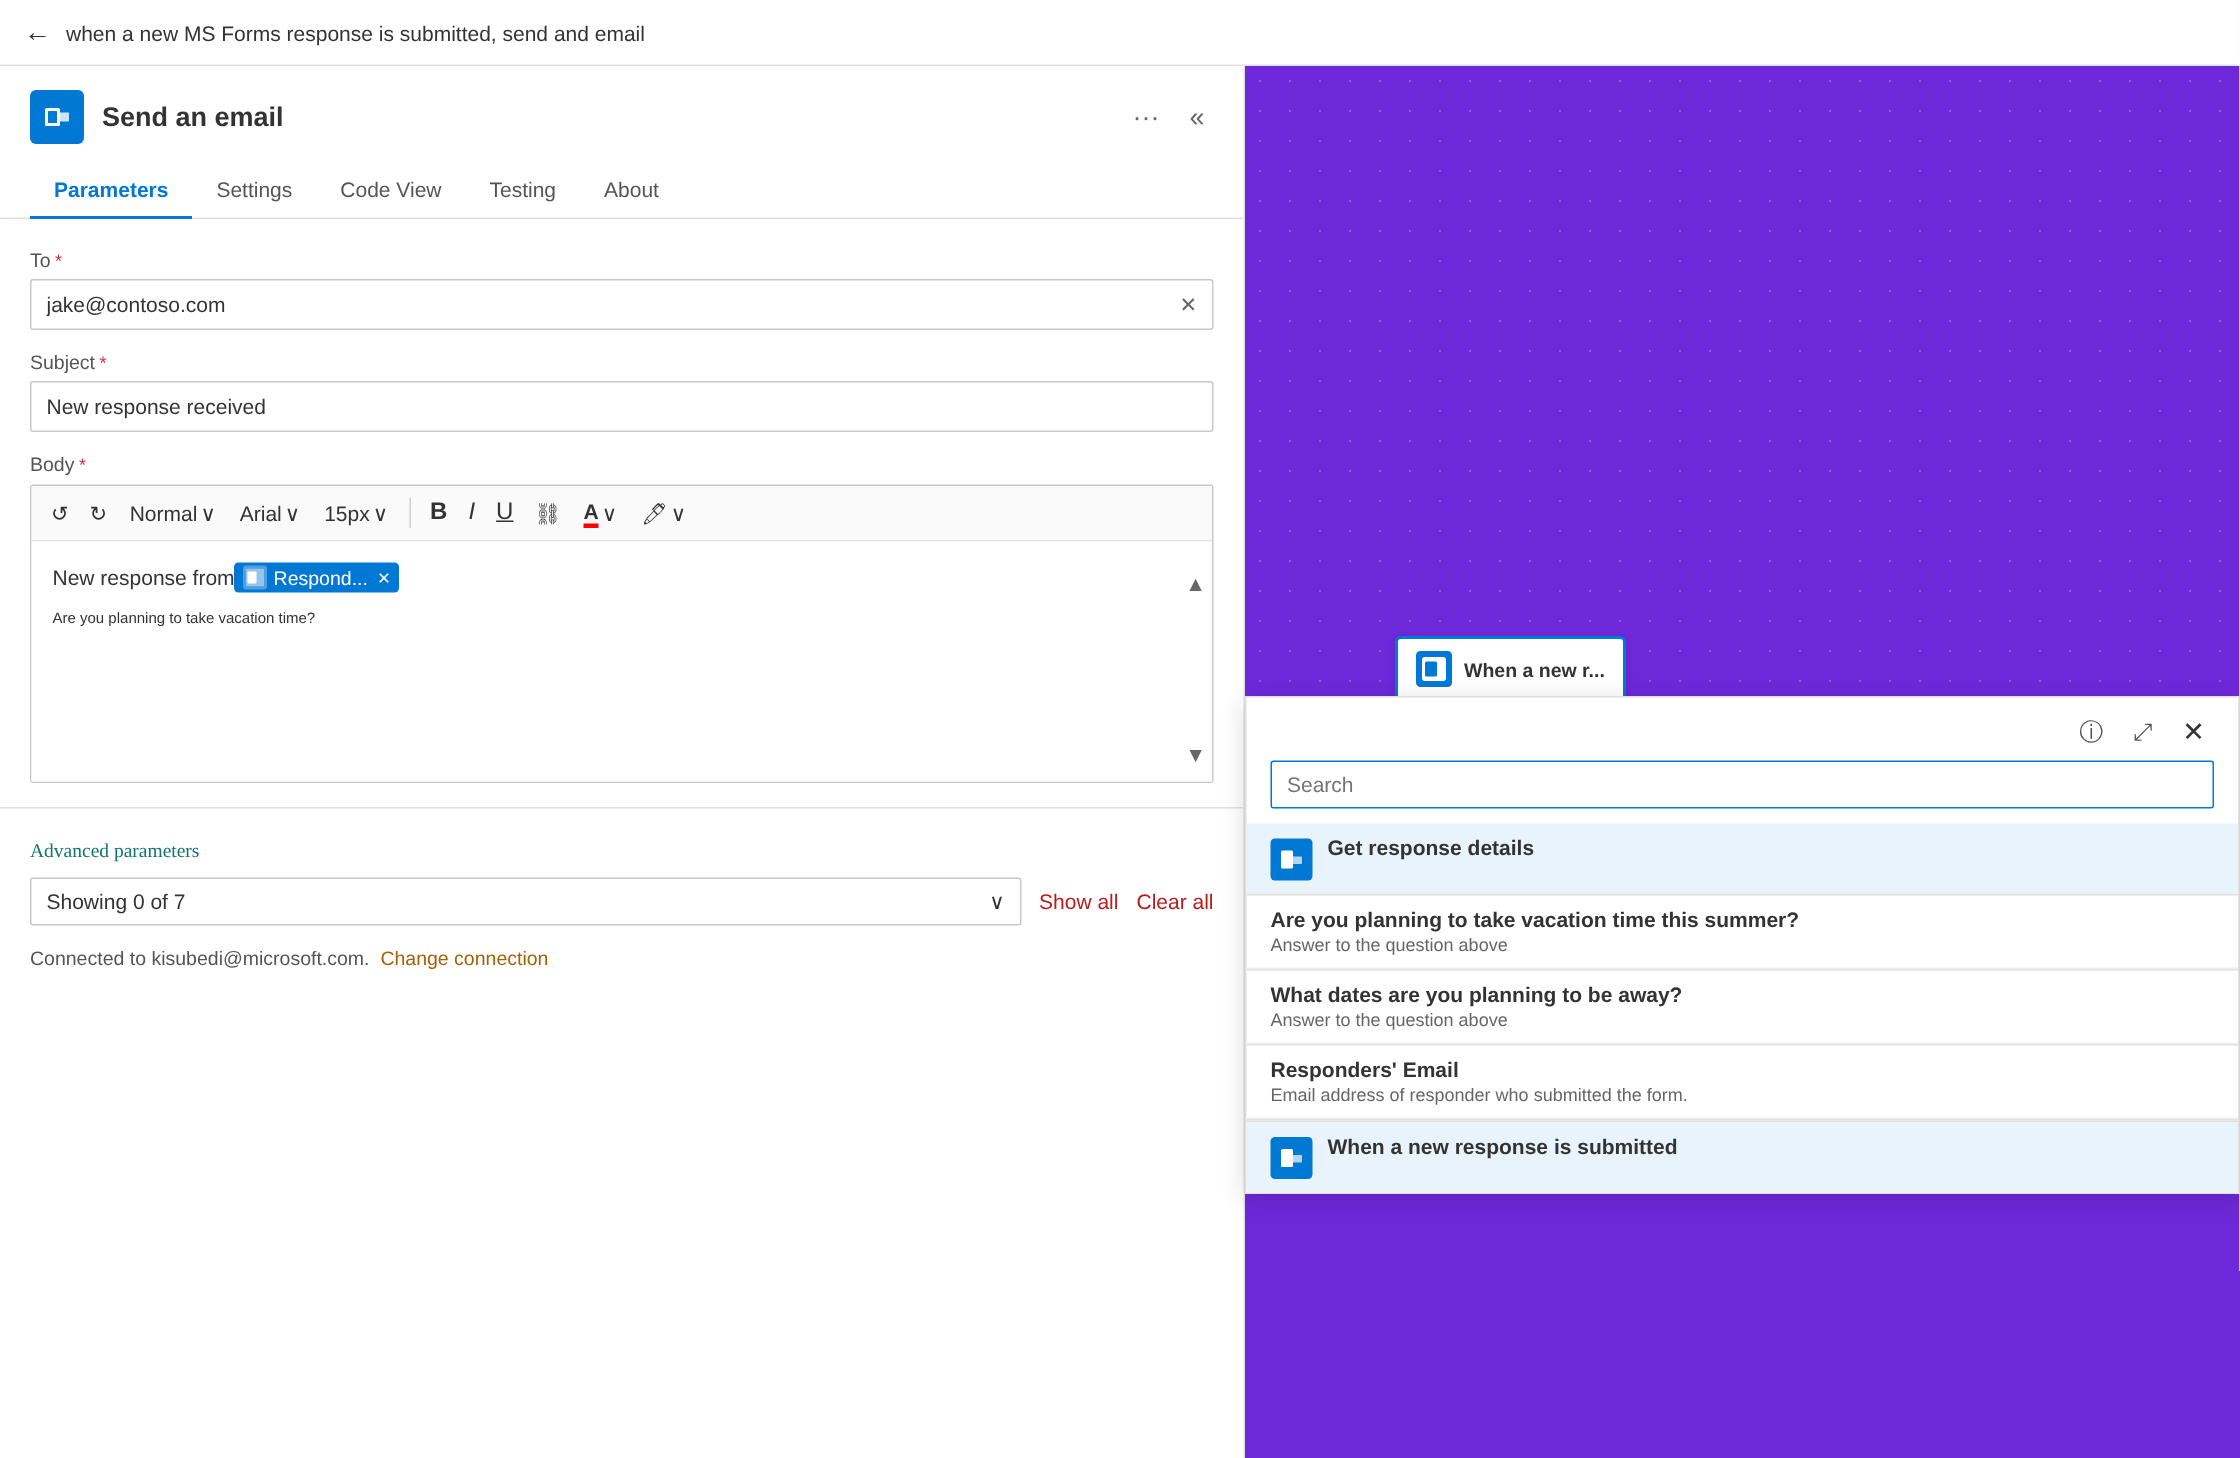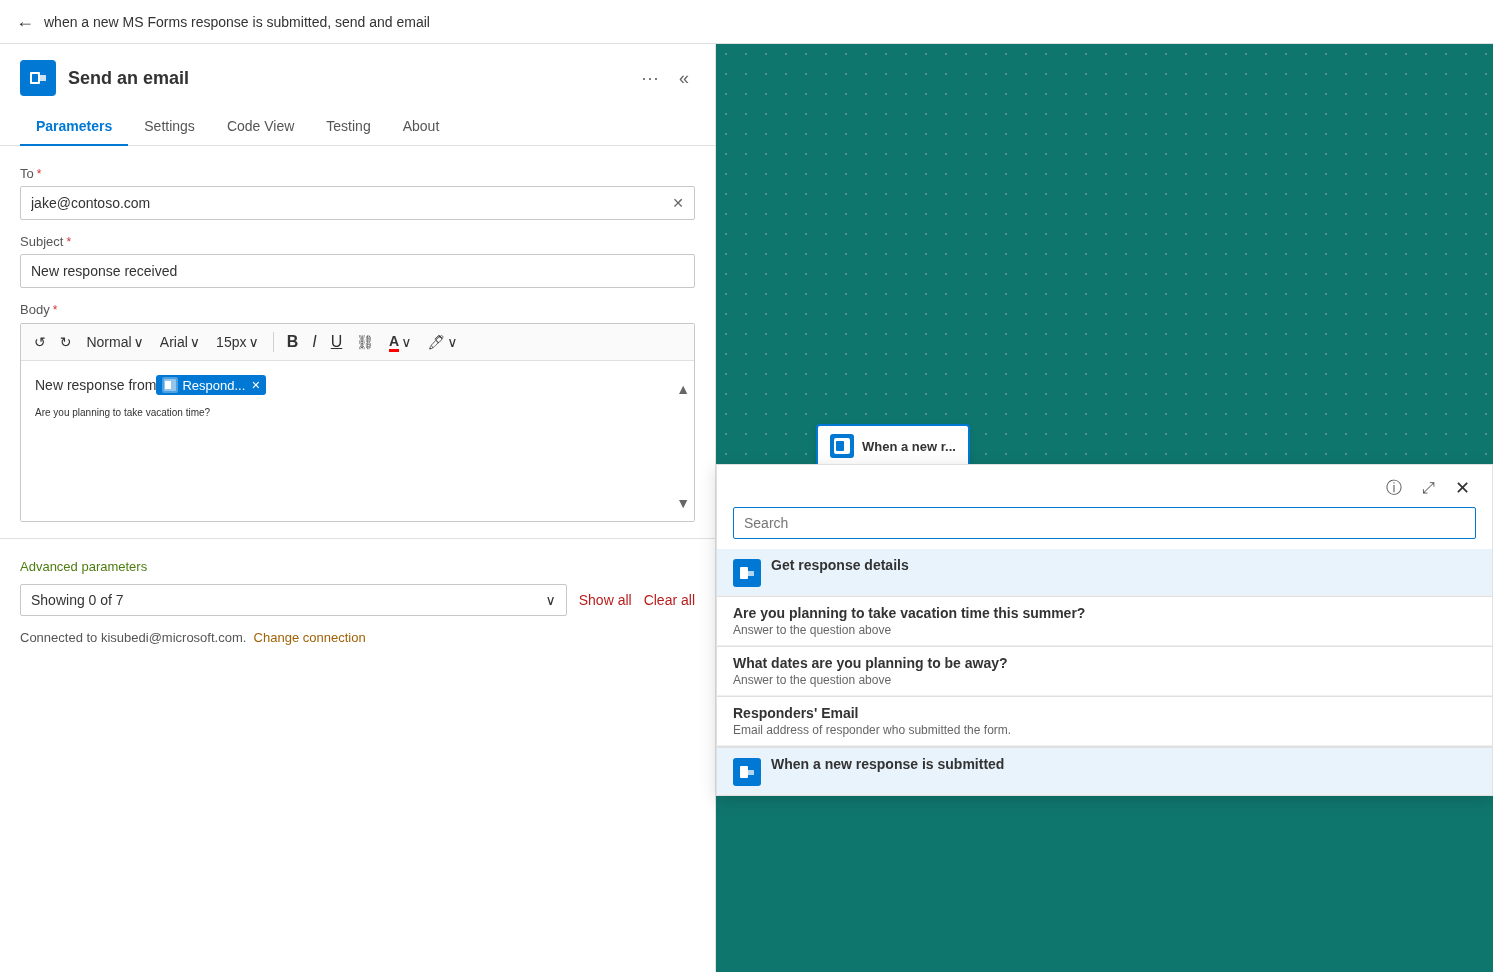--- a/index.html
+++ b/index.html
@@ -17,21 +17,21 @@
     .top-bar .title {
       font-size: 14px; color: #333;
     }
 
     .main-layout {
       display: flex; height: calc(972px - 44px);
     }
 
     
     .left-panel {
-      width: 716px; background: #fff; border-right: 1px solid #e0e0e0;
+      width: 830px; background: #fff; border-right: 1px solid #e0e0e0;
       display: flex; flex-direction: column; overflow-y: auto;
       padding: 0;
     }
 
     .panel-header {
       display: flex; align-items: center; justify-content: space-between;
       padding: 16px 20px 12px 20px;
       border-bottom: none;
     }
     .panel-header-left {
@@ -134,21 +134,21 @@
     .editor-scroll-down { position: absolute; right: 4px; bottom: 10px; cursor: pointer; font-size: 14px; color: #666; }
 
     .editor-line2 { font-size: 10px; color: #333; margin-top: 4px; }
 
     
     .advanced-section {
       padding: 20px 20px;
       border-top: 1px solid #e0e0e0;
       margin-top: 16px;
     }
-    .advanced-label { font-size: 13px; color: #4d7c0f; margin-bottom: 10px; }
+    .advanced-label { font-size: 13px; color: #0f766e; margin-bottom: 10px; font-family: Liberation Serif, serif; }
     .advanced-row {
       display: flex; align-items: center; gap: 12px; margin-bottom: 14px;
     }
     .select-box {
       flex: 1; border: 1px solid #c8c8c8; border-radius: 2px;
       padding: 7px 10px; font-size: 14px; color: #333;
       display: flex; align-items: center; justify-content: space-between;
       background: #fff; cursor: pointer;
     }
     .link-btn {
@@ -158,21 +158,21 @@
     }
     .connection-text {
       font-size: 13px; color: #555;
     }
     .connection-link {
       color: #a16207; cursor: pointer; text-decoration: none;
     }
 
     
     .right-panel {
-      flex: 1; background: #0f766e; position: relative;
+      flex: 1; background: #6d28d9; position: relative;
       display: flex; flex-direction: column;
     }
 
     
     .dots-bg {
       position: absolute; top: 0; left: 0; right: 0; height: 420px;
       background-image: radial-gradient(circle, #bbb 1px, transparent 1px);
       background-size: 20px 20px;
       opacity: 0.4;
     }

